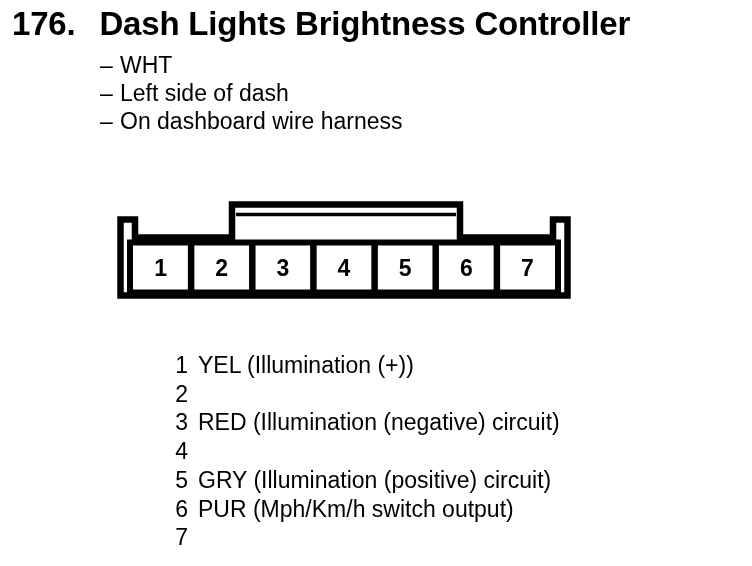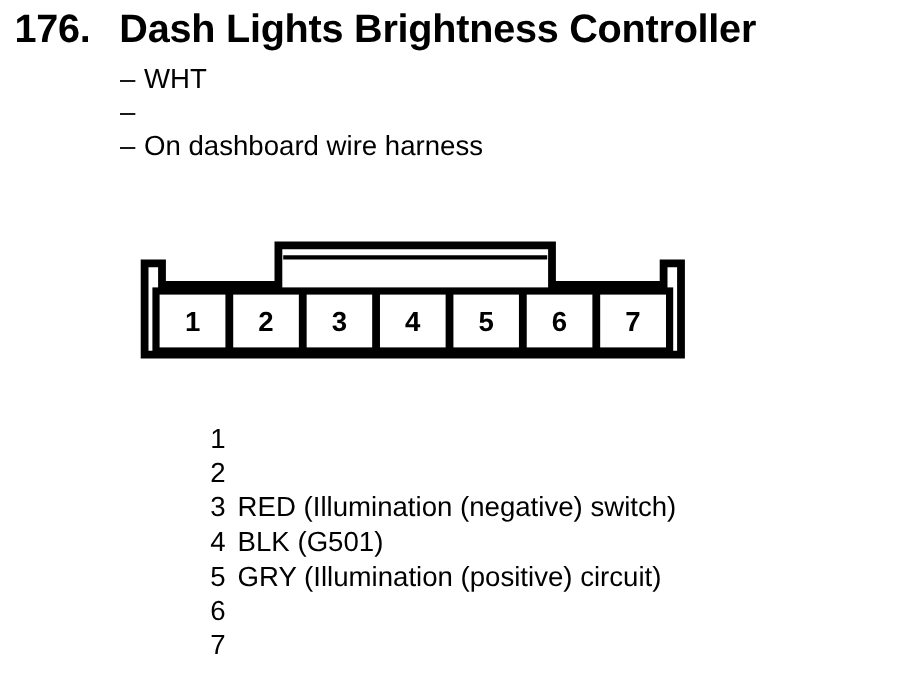--- a/index.html
+++ b/index.html
@@ -52,20 +52,21 @@
     <span class="title-num">176.</span><span>Dash Lights Brightness Controller</span>
   </div>
 
   <div class="notes">
     <div class="note">
       <span class="dash">–</span>
       <span>WHT</span>
     </div>
     <div class="note">
       <span class="dash">–</span>
+      <span>Left side of dash</span>
     </div>
     <div class="note">
       <span class="dash">–</span>
       <span>On dashboard wire harness</span>
     </div>
   </div>
 
   <div class="connector">
     <svg width="470" height="112" viewBox="0 0 470 112">
 
@@ -92,37 +93,38 @@
         <text class="pin-num" x="295.1" y="80.5">5</text>
         <text class="pin-num" x="356.3" y="80.5">6</text>
         <text class="pin-num" x="417.4" y="80.5">7</text>
       </g>
     </svg>
   </div>
 
   <div class="legend">
     <div class="legend-row">
       <span class="num">1</span>
+      <span>YEL (Illumination (+))</span>
     </div>
     <div class="legend-row">
       <span class="num">2</span>
     </div>
     <div class="legend-row">
       <span class="num">3</span>
-      <span>RED (Illumination (negative) switch)</span>
+      <span>RED (Illumination (negative) circuit)</span>
     </div>
     <div class="legend-row">
       <span class="num">4</span>
-      <span>BLK (G501)</span>
     </div>
     <div class="legend-row">
       <span class="num">5</span>
       <span>GRY (Illumination (positive) circuit)</span>
     </div>
     <div class="legend-row">
       <span class="num">6</span>
+      <span>PUR (Mph/Km/h switch output)</span>
     </div>
     <div class="legend-row">
       <span class="num">7</span>
     </div>
   </div>
 
 </div>
 
 </body></html>

